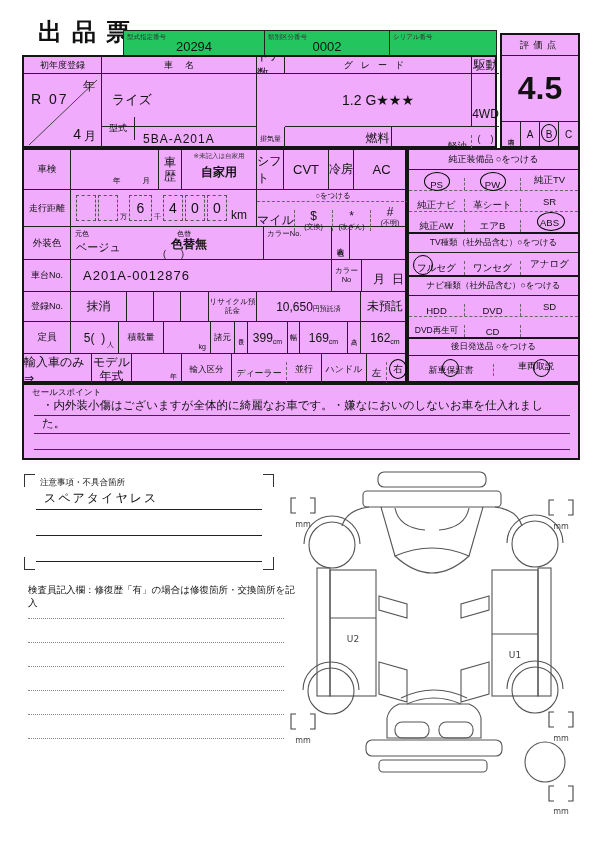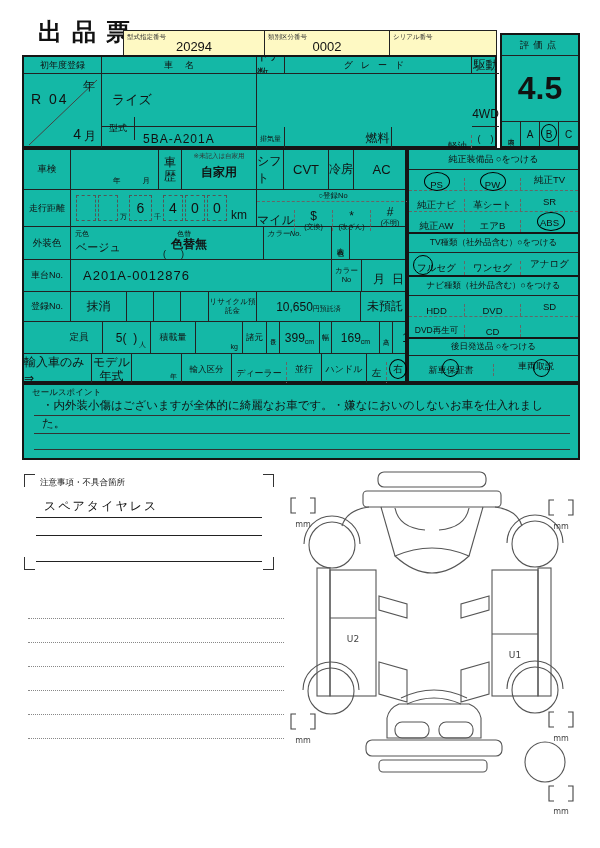--- a/index.html
+++ b/index.html
@@ -1,19 +1,19 @@
 <!DOCTYPE html>
 <html><head>
 <meta charset="utf-8">
 <style>
   html,body{margin:0;padding:0;background:#fff;color:#111;font-family:"Liberation Sans","DejaVu Sans",sans-serif;}
   #page{position:relative;width:600px;height:848px;background:#fff;overflow:hidden;}
   .abs{position:absolute;}
-  .sec{position:absolute;box-sizing:border-box;border:2px solid #151515;background:#14b8a6;}
-  .sec1{position:absolute;box-sizing:border-box;border:1px solid #222;background:#fef9c3;}
+  .sec{position:absolute;box-sizing:border-box;border:2px solid #151515;background:#f0abfc;}
+  .sec1{position:absolute;box-sizing:border-box;border:1px solid #222;background:#22c55e;}
   .cell{box-sizing:border-box;display:flex;align-items:center;justify-content:center;overflow:hidden;flex:none;}
   .acell{position:absolute;box-sizing:border-box;display:flex;align-items:center;justify-content:center;overflow:hidden;}
   .row{position:absolute;left:0;width:100%;display:flex;box-sizing:border-box;}
   .rel{position:relative;}
   .br{border-right:1px solid #222;}.bb{border-bottom:1px solid #222;}
   .brd{border-right:1px dashed #666;margin-top:8px;}.bbd{border-bottom:1px dashed #666;}
   .f6{font-size:6.5px;}.f7{font-size:7px;}.f75{font-size:7.5px;}.f8{font-size:12px;}.f85{font-size:8.5px;}
   .f9{font-size:9px;}.f95{font-size:9.5px;}.f10{font-size:10px;}.f11{font-size:11px;}.f115{font-size:11.5px;}
   .f12{font-size:12px;}.f13{font-size:13px;}.f14{font-size:14px;}.bold{font-weight:bold;}
   .wrap{white-space:normal;text-align:center;line-height:1.15;}
@@ -68,29 +68,30 @@
     <div class="acell br bb f9" style="left:78px;top:0;width:155px;height:17px;letter-spacing:12px;padding-left:12px;">車名</div>
     <div class="acell br bb f8" style="left:233px;top:0;width:28px;height:17px;">ドア数</div>
     <div class="acell br bb f9" style="left:261px;top:0;width:187px;height:17px;letter-spacing:8px;">グレード</div>
     <div class="acell bb f8" style="left:448px;top:0;width:27px;height:17px;">駆動</div>
 
     <div class="acell br rel" style="left:0;top:17px;width:78px;height:76px;">
       <svg class="abs" style="left:0;top:0;" width="78" height="76">
           <line x1="5" y1="71" x2="73" y2="6" stroke="#444" stroke-width="1"></line>
         </svg>
       <span class="abs f8" style="right:6px;top:4px;">年</span>
-      <span class="abs f14" style="left:7px;top:17px;letter-spacing:2px;">R 04</span>
+      <span class="abs f14" style="left:7px;top:17px;letter-spacing:2px;">R 07</span>
       <span class="abs f14" style="right:20px;bottom:8px;">4</span>
       <span class="abs f8" style="right:5px;bottom:5px;">月</span>
     </div>
     <div class="acell br bb f13" style="left:78px;top:17px;width:155px;height:53px;justify-content:flex-start;padding-left:10px;">ライズ</div>
     <div class="acell br bb rel f13" style="left:233px;top:17px;width:28px;height:53px;">
       <span>5</span>
       <span class="abs f7" style="right:3px;bottom:3px;">D</span>
     </div>
+    <div class="acell br bb f14" style="left:261px;top:17px;width:187px;height:53px;">1.2 G★★★</div>
     <div class="acell bb rel f8" style="left:448px;top:17px;width:27px;height:27px;">
       <span>2WD</span>
       <span class="mark" style="left:1px;top:3px;width:22px;height:19px;"></span>
     </div>
     <div class="acell bb f8" style="left:448px;top:44px;width:27px;height:26px;">4WD</div>
 
     <div class="acell br f9" style="left:78px;top:60px;width:33px;height:23px;">型式</div>
     <div class="acell br f12" style="left:111px;top:70px;width:122px;height:23px;justify-content:flex-start;padding-left:8px;letter-spacing:1px;">5BA-A201A</div>
     <div class="acell br f7" style="left:233px;top:70px;width:28px;height:23px;">排気量</div>
     <div class="acell br rel f12" style="left:261px;top:70px;width:79px;height:23px;">
@@ -132,21 +133,21 @@
         <span class="obox"></span>
         <span class="f7" style="align-self:flex-end;margin:0 1px 4px 1px;">万</span>
         <span class="obox" style="width:23px;">6</span>
         <span class="f7" style="align-self:flex-end;margin:0 1px 4px 1px;">千</span>
         <span class="obox">4</span>
         <span class="obox">0</span>
         <span class="obox">0</span>
         <span class="f8" style="align-self:flex-end;margin:0 0 4px 3px;">km</span>
       </div>
       <div style="width:152px;display:flex;flex-direction:column;">
-        <div class="cell bbd f75" style="height:12px;">○登録No</div>
+        <div class="cell bbd f75" style="height:12px;">○をつける</div>
         <div style="flex:1;display:flex;">
           <div class="cell brd f8" style="width:38px;">マイル</div>
           <div class="cell brd" style="width:38px;flex-direction:column;line-height:1.1;">
             <span class="f8">$</span>
               <span class="f7">(交換)</span>
           </div>
           <div class="cell brd" style="width:38px;flex-direction:column;line-height:1.1;">
             <span class="f8">*</span>
               <span class="f7">(改ざん)</span>
           </div>
@@ -160,21 +161,21 @@
 
     <div class="row bb" style="top:77px;height:33px;">
       <div class="cell br f95" style="width:47px;">外装色</div>
       <div class="cell br rel" style="width:193px;">
         <span class="abs f7" style="left:4px;top:2px;">元色</span>
         <span class="abs f11" style="left:5px;top:13px;">ベージュ</span>
         <span class="abs f7" style="left:106px;top:2px;">色替</span>
         <span class="abs f12 bold" style="left:100px;top:9px;">色替無</span>
         <span class="abs f9 pre" style="left:92px;bottom:0px;">(      )</span>
       </div>
-      <div class="cell br rel" style="width:68px;font-style:italic;">
+      <div class="cell br rel" style="width:68px;">
         <span class="abs f75" style="left:3px;top:2px;">カラーNo.</span>
       </div>
       <div class="cell br f7 vtext" style="width:18px;line-height:1;">内装色</div>
       <div class="cell" style="width:59px;"></div>
     </div>
 
     <div class="row bb" style="top:110px;height:32px;">
       <div class="cell br f9" style="width:47px;">車台No.</div>
       <div class="cell br f13" style="width:261px;justify-content:flex-start;padding-left:12px;letter-spacing:1px;">A201A-0012876</div>
       <div class="cell br f75 wrap" style="width:30px;">カラーNo</div>
@@ -191,21 +192,21 @@
       <div class="cell br" style="width:27px;"></div>
       <div class="cell br" style="width:28px;"></div>
       <div class="cell br f75 wrap" style="width:48px;">リサイクル預託金</div>
       <div class="cell br" style="width:104px;">
         <span class="f12">10,650</span>
         <span class="f7" style="margin-top:4px;">円預託済</span>
       </div>
       <div class="cell f8" style="width:48px;">未預託</div>
     </div>
 
-    <div class="row bb" style="top:172px;height:32px;padding-left:32px;">
+    <div class="row bb" style="top:172px;height:32px;">
       <div class="cell br f95" style="width:47px;">定員</div>
       <div class="cell br rel" style="width:48px;">
         <span class="f12 pre">5(  )</span>
         <span class="abs f7" style="right:4px;bottom:3px;">人</span>
       </div>
       <div class="cell br f9" style="width:45px;">積載量</div>
       <div class="cell br rel" style="width:47px;">
         <span class="abs f7" style="right:4px;bottom:3px;">kg</span>
       </div>
       <div class="cell br f85" style="width:24px;">諸元</div>
@@ -305,25 +306,26 @@
     <span class="mark" style="left:33px;top:209px;width:15px;height:16px;"></span>
     <span class="mark" style="left:124px;top:209px;width:15px;height:16px;"></span>
   </div>
 
   <div class="abs" style="left:24px;top:474px;width:250px;height:96px;">
     <span class="corn" style="left:0;top:0;border-left:1.5px solid #333;border-top:1.5px solid #333;"></span>
     <span class="corn" style="right:0;top:0;border-right:1.5px solid #333;border-top:1.5px solid #333;"></span>
     <span class="corn" style="left:0;bottom:0;border-left:1.5px solid #333;border-bottom:1.5px solid #333;"></span>
     <span class="corn" style="right:0;bottom:0;border-right:1.5px solid #333;border-bottom:1.5px solid #333;"></span>
     <span class="abs f85" style="left:16px;top:3px;">注意事項・不具合箇所</span>
-    <div class="uline f12" style="left:12px;top:24px;width:226px;height:20px;letter-spacing:2px;font-weight:500;border-bottom-color:#222;">スペアタイヤレス</div>
+    <div class="uline f12" style="left:12px;top:16px;width:226px;height:20px;letter-spacing:2px;font-weight:500;border-bottom-color:#222;">スペアタイヤレス</div>
     <div class="uline" style="left:12px;top:44px;width:226px;height:18px;border-bottom-color:#222;"></div>
     <div class="uline" style="left:12px;top:72px;width:226px;height:16px;border-bottom-color:#222;"></div>
   </div>
 
+  <div class="abs f95" style="left:28px;top:584px;width:270px;">検査員記入欄：修復歴「有」の場合は修復箇所・交換箇所を記入</div>
   <div class="dotl" style="left:28px;top:617px;width:256px;"></div>
   <div class="dotl" style="left:28px;top:641px;width:256px;"></div>
   <div class="dotl" style="left:28px;top:665px;width:256px;"></div>
   <div class="dotl" style="left:28px;top:689px;width:256px;"></div>
   <div class="dotl" style="left:28px;top:713px;width:256px;"></div>
   <div class="dotl" style="left:28px;top:737px;width:256px;"></div>
 
   <div class="abs" style="left:283px;top:466px;width:302px;height:352px;">
     <svg width="302" height="352" viewBox="0 0 302 352" fill="none" stroke="#555" stroke-width="1.1">
 

